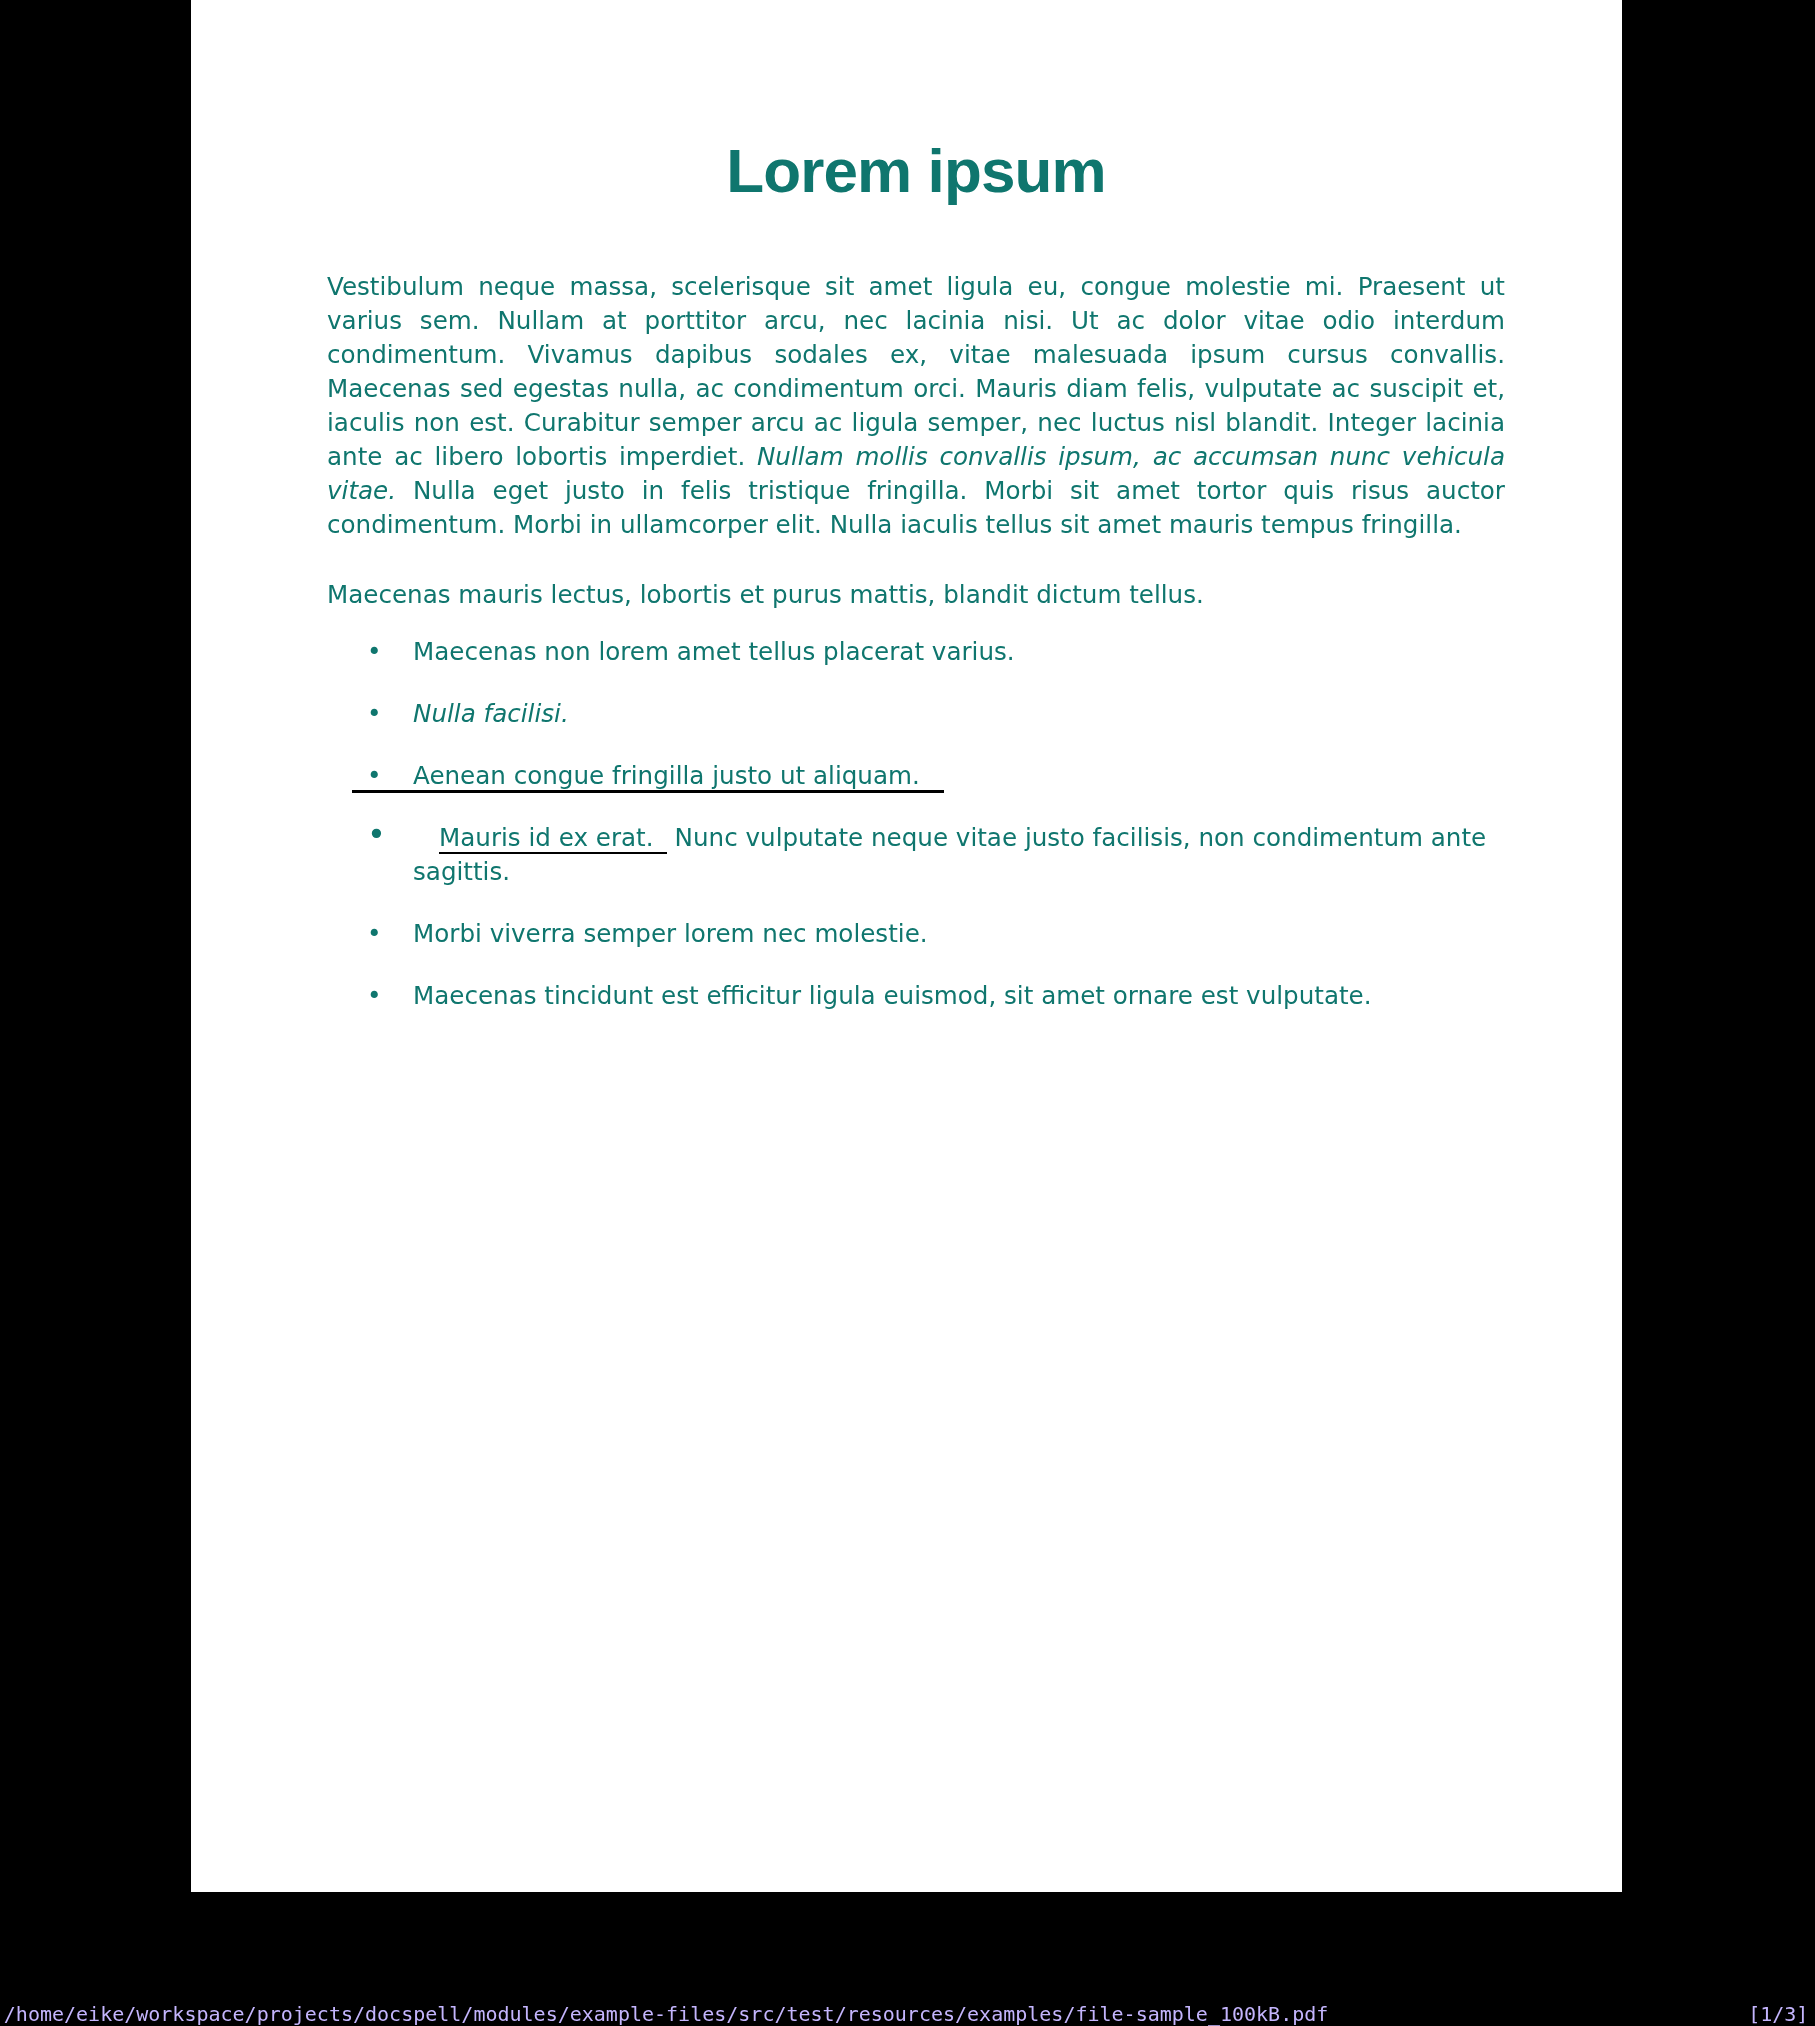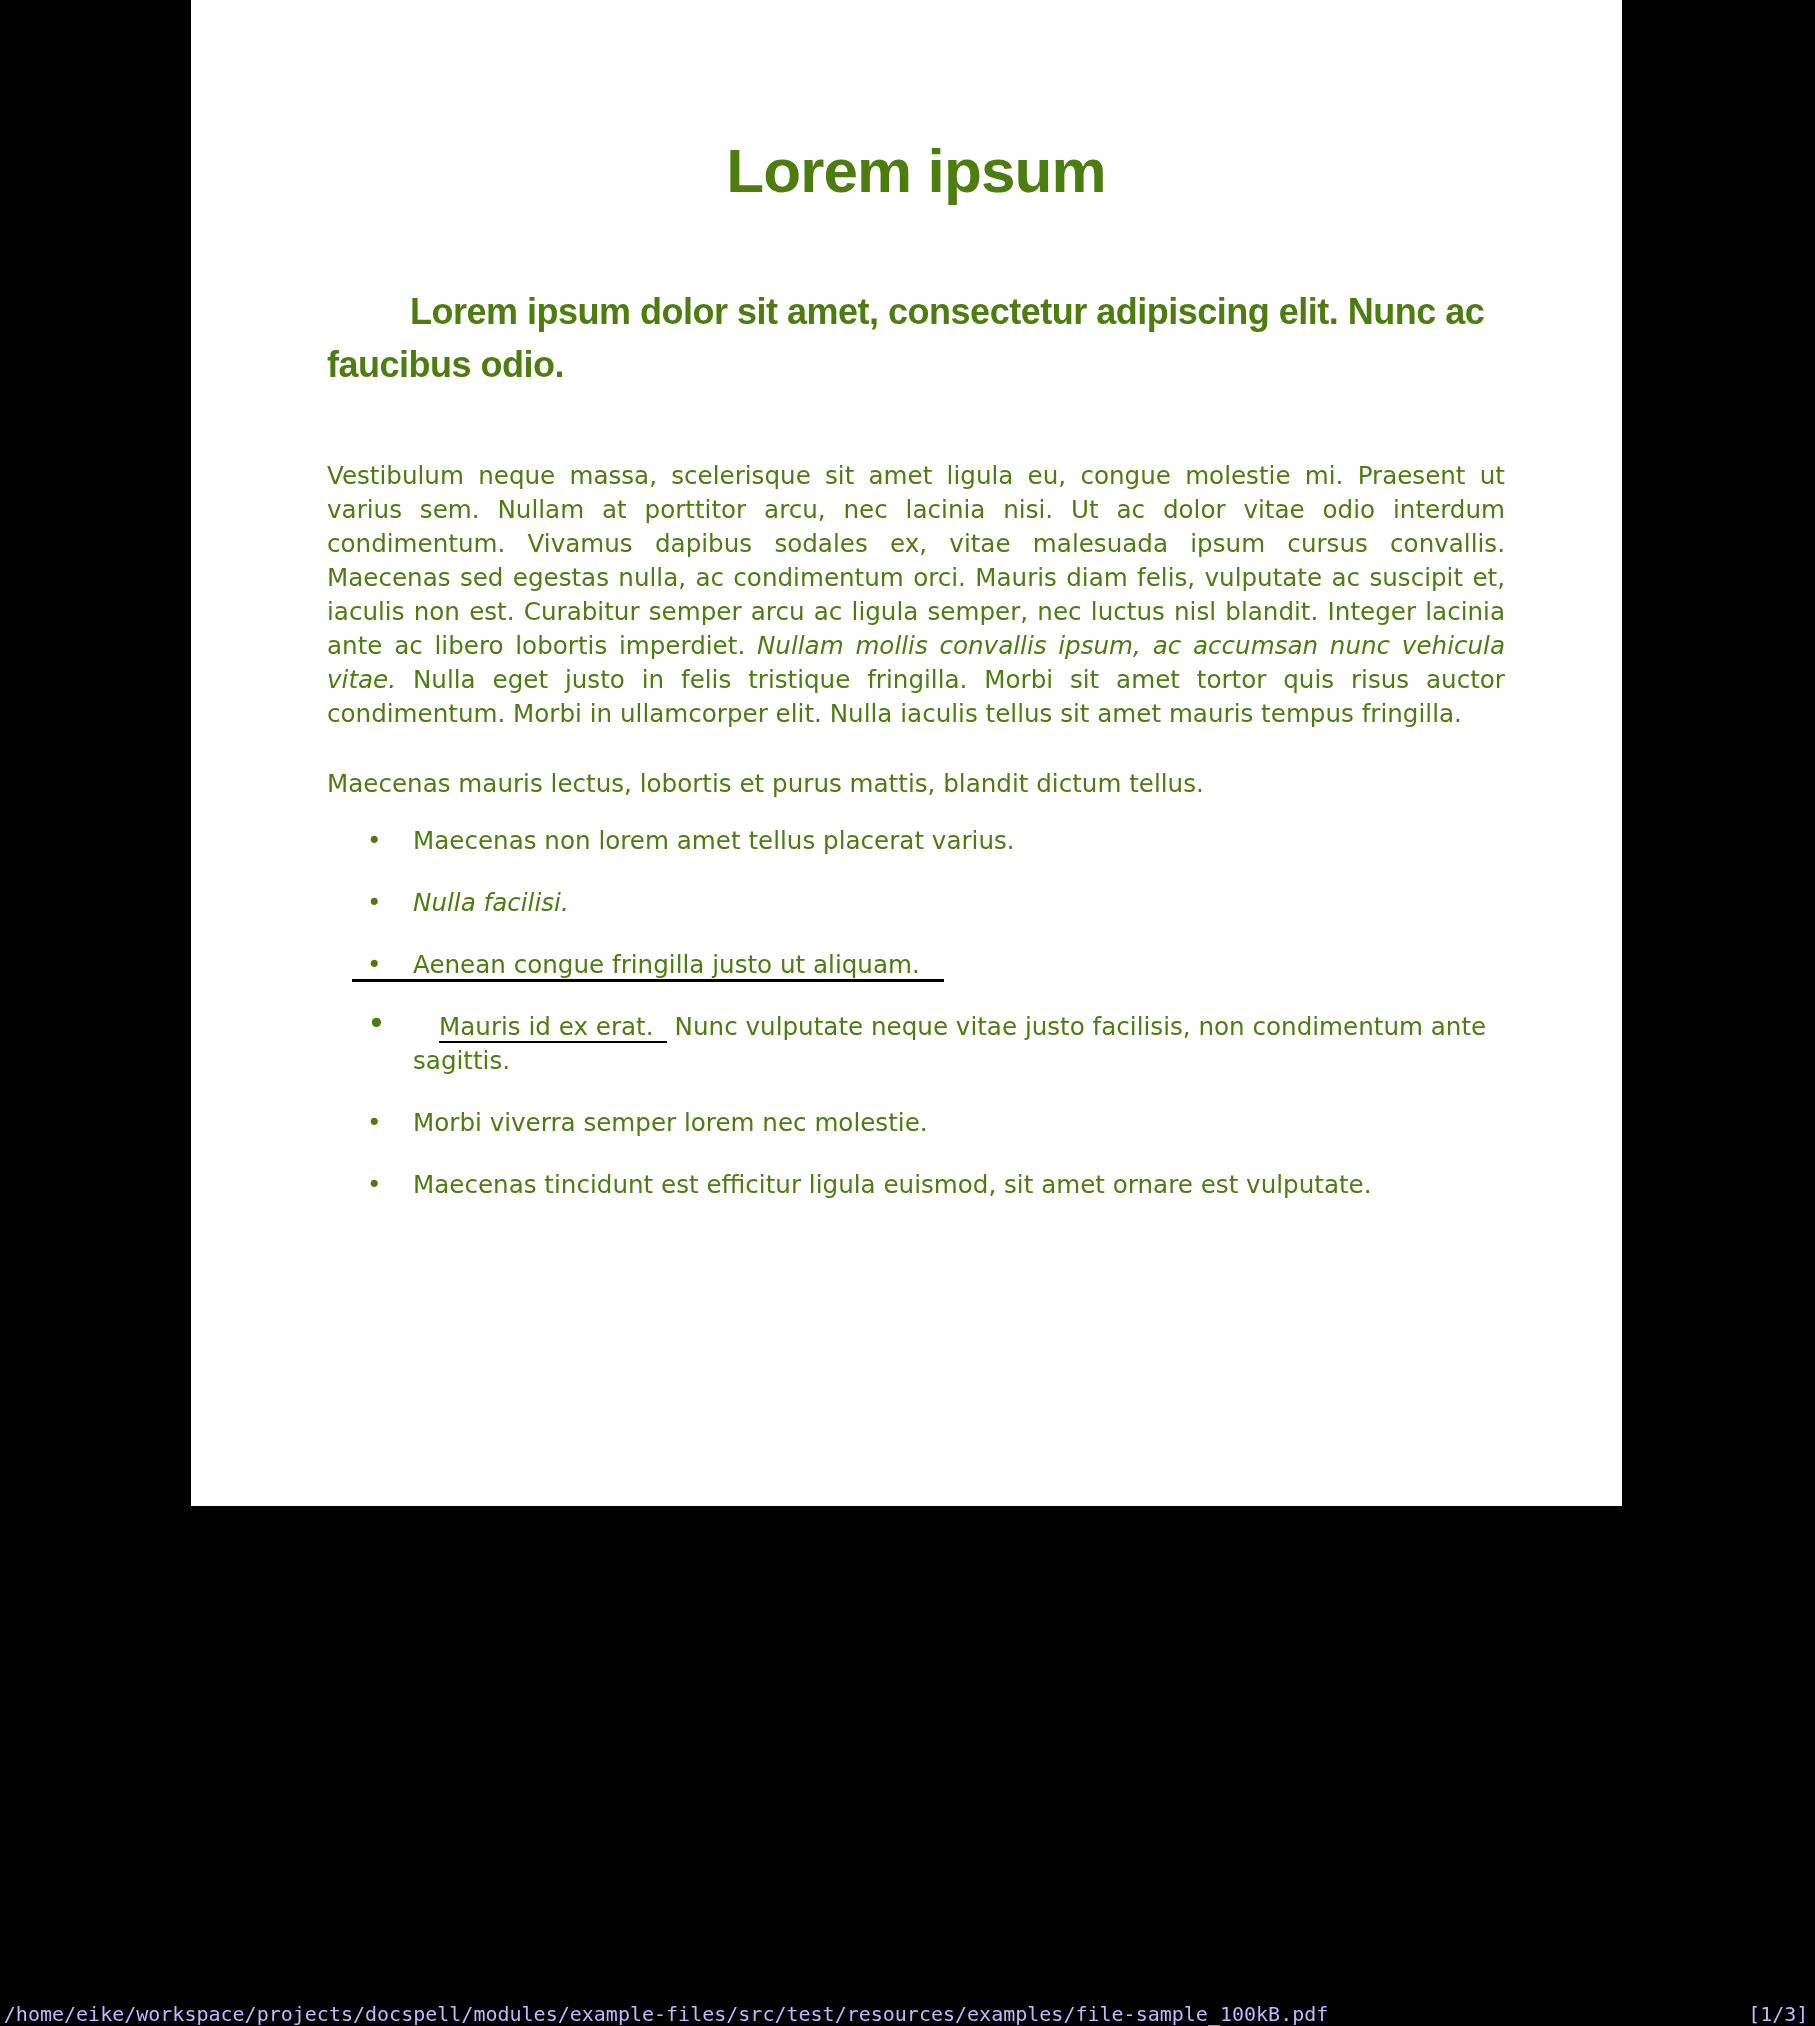--- a/index.html
+++ b/index.html
@@ -9,23 +9,23 @@
     position: relative;
     font-family: "DejaVu Sans", sans-serif;
   }
 
   
   .page {
     position: absolute;
     left: 191px;
     top: 0;
     width: 1431px;
-    height: 1506px;
+    height: 1892px;
     background: #ffffff;
-    color: #4d7c0f;
+    color: #0f766e;
   }
   .content {
     padding: 140px 117px 0 136px; 
   }
 
   .doc-title {
     font-family: "Liberation Sans", sans-serif;
     font-weight: bold;
     font-size: 62px;
     line-height: 62px;
@@ -110,21 +110,20 @@
   }
 </style>
 </head>
 <body>
 
 <div class="page">
   <div class="content">
 
     <h1 class="doc-title">Lorem ipsum</h1>
 
-    <h2 class="doc-subtitle">Lorem ipsum dolor sit amet, consectetur adipiscing elit. Nunc ac faucibus odio.</h2>
 
     <p class="para para-1"><span>Vestibulum neque massa, scelerisque sit amet ligula eu, congue molestie mi. Praesent ut varius sem. Nullam at porttitor arcu, nec lacinia nisi. Ut ac dolor vitae odio interdum condimentum. </span><span class="b">Vivamus dapibus sodales ex, vitae malesuada ipsum cursus convallis. Maecenas sed egestas nulla, ac condimentum orci.</span><span> Mauris diam felis, vulputate ac suscipit et, iaculis non est. Curabitur semper arcu ac ligula semper, nec luctus nisl blandit. Integer lacinia ante ac libero lobortis imperdiet. </span><span class="i">Nullam mollis convallis ipsum, ac accumsan nunc vehicula vitae.</span><span> Nulla eget justo in felis tristique fringilla. Morbi sit amet tortor quis risus auctor condimentum. Morbi in ullamcorper elit. Nulla iaculis tellus sit amet mauris tempus fringilla.</span></p>
 
     <p class="para para-2">Maecenas mauris lectus, lobortis et purus mattis, blandit dictum tellus.</p>
 
     <div class="list">
 
       <div class="list-item">
         <span class="marker">•</span>
         <span class="b">Maecenas non lorem amet tellus placerat varius.</span>

